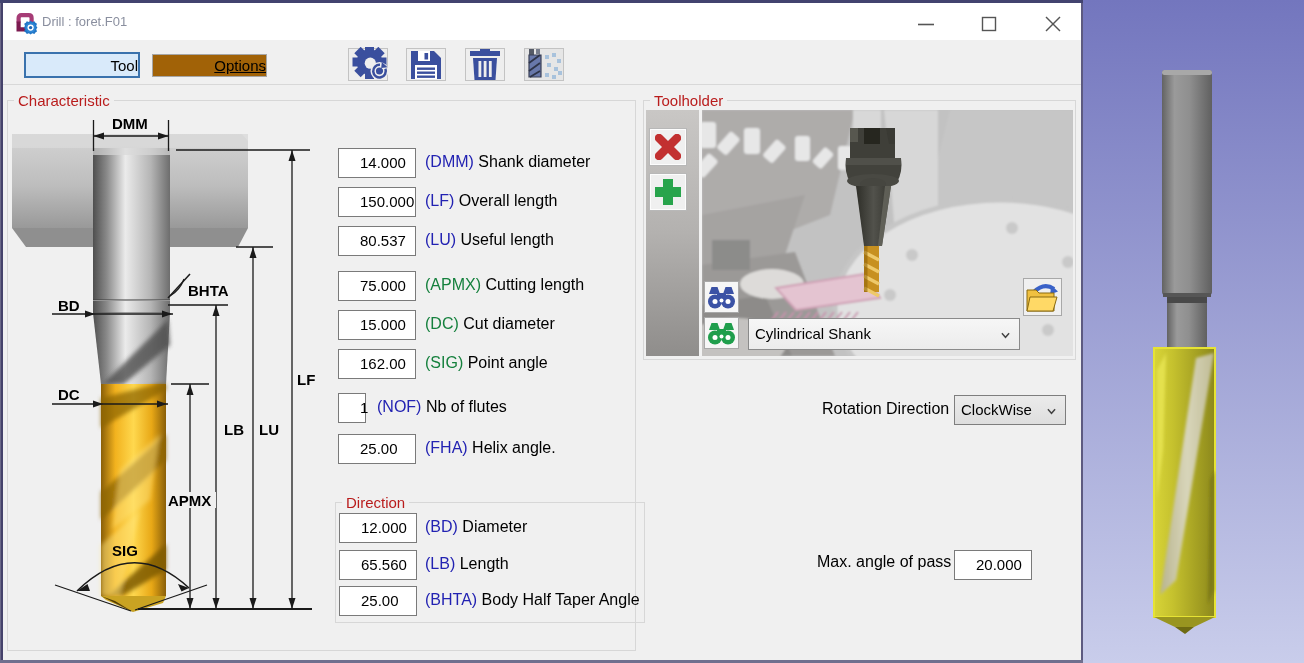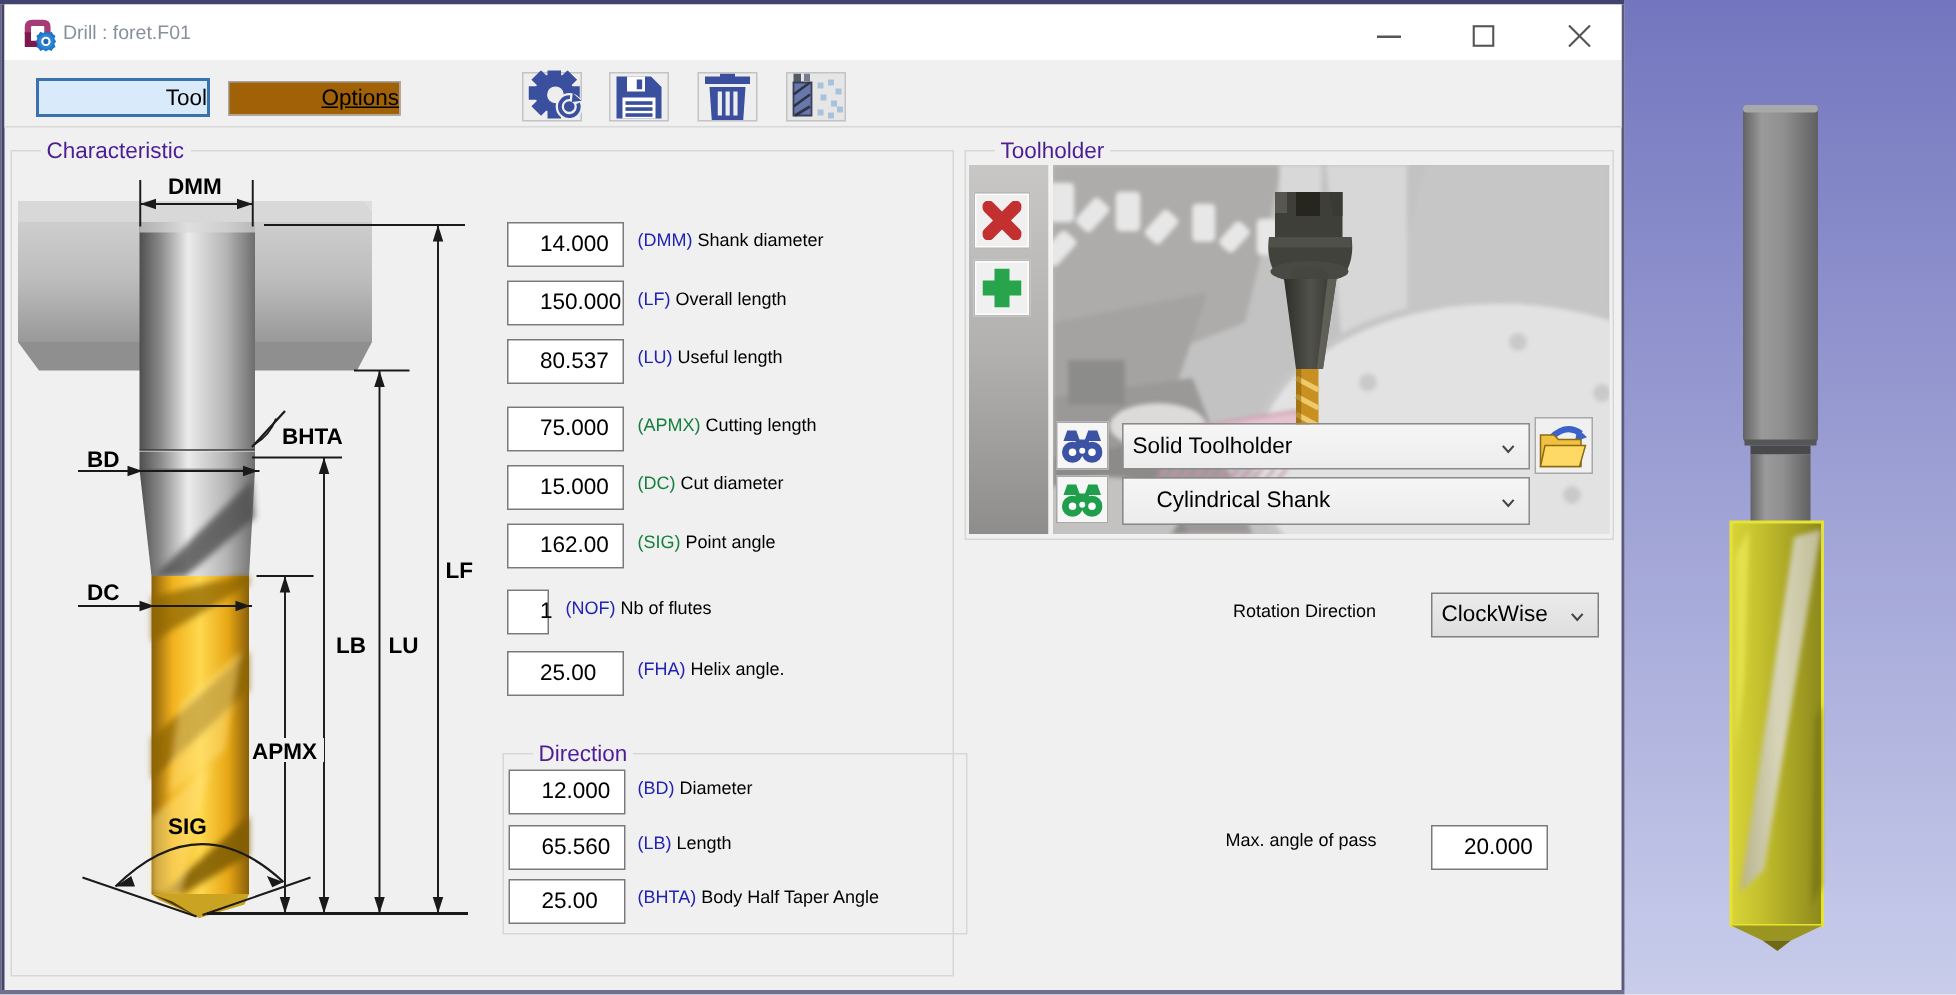--- a/index.html
+++ b/index.html
@@ -8,23 +8,23 @@
 .abs { position:absolute; }
 .dlg { position:absolute; left:0; top:0; width:1083px; height:663px; background:#f0f0f0; }
 .titlebar { position:absolute; left:3px; top:3px; width:1078px; height:37px; background:#ffffff; }
 .title-text { position:absolute; left:39px; top:11px; font-size:13px; color:#8a8f9f; }
 .toolbar { position:absolute; left:3px; top:40px; width:1078px; height:45px; background:#f0f0f0; border-bottom:1px solid #d8d8d8; }
 .tab { position:absolute; font-size:15px; text-align:right; color:#000; }
 .tab.sel { left:21px; top:12px; width:116px; height:26px; line-height:23px; background:#d9eafa; border:2px solid #3a72ad; }
 .tab.uns { left:149px; top:14px; width:115px; height:23px; line-height:21px; background:#a16207; border:1px solid #a6a6a6;text-decoration:underline; }
 .icobtn { position:absolute; top:8px; width:40px; height:33px; background:#eeeeee; border:1px solid #c3c3c3; }
 fieldset { position:absolute; border:1px solid #d7d7d7; }
-legend { font-size:15px; color:#4c1d95; padding:0 4px; margin-left:19px; }
+legend { font-size:15px; color:#b91c1c; padding:0 4px; margin-left:6px; }
 .field { position:absolute; background:#fff; border:1px solid #7a7a7a; font-size:15px; color:#000; padding-left:21px; line-height:28px; height:30px; width:78px; }
-.lbl { position:absolute; font-size:12px; color:#000; white-space:nowrap; }
+.lbl { position:absolute; font-size:16px; color:#000; white-space:nowrap; }
 .blue { color:#2222b2; }
 .bluebold { color:#15803d; font-weight:normal; }
 .combo { position:absolute; border:1px solid #8a8a8a; background:#f2f2f2; font-size:15px; line-height:28px; padding-left:8px; color:#000; }
 .chev { position:absolute; right:9px; top:11px; width:9px; height:9px; }
 </style>
 </head>
 <body>
 
 <div class="dlg">
  <div class="abs" style="left:0;top:0;width:1083px;height:3px;background:#42436f"></div>
@@ -392,26 +392,21 @@
         <path d="M17.5 1 L23.5 1 L26 8 L15 8 Z"></path>
      <circle cx="7" cy="15.5" r="7"></circle>
         <circle cx="20" cy="15.5" r="7"></circle>
      <rect x="9" y="7" width="9" height="9"></rect>
    </g>
    <circle cx="7" cy="15.5" r="2.5" fill="#fff"></circle>
       <circle cx="20" cy="15.5" r="2.5" fill="#fff"></circle>
    <circle cx="13.5" cy="14.5" r="2" fill="#fff"></circle>
  </svg>
 
- <div class="combo" style="left:748px;top:282px;width:272px;height:31px;line-height:29px;padding-left:6px;background:linear-gradient(#f6f6f6,#ececec)">Solid Toolholder
-   <svg class="chev" style="top:12px" viewBox="0 0 10 10">
-        <path d="M1 2.5 L5 7 L9 2.5" fill="none" stroke="#444" stroke-width="1.6"></path>
-      </svg>
- </div>
- <div class="combo" style="left:748px;top:318px;width:272px;height:32px;line-height:30px;padding-left:22px;background:linear-gradient(#f6f6f6,#ececec)">Cylindrical Shank
+ <div class="combo" style="left:748px;top:318px;width:272px;height:32px;line-height:30px;padding-left:6px;background:linear-gradient(#f6f6f6,#ececec)">Cylindrical Shank
    <svg class="chev" style="top:12px" viewBox="0 0 10 10">
         <path d="M1 2.5 L5 7 L9 2.5" fill="none" stroke="#444" stroke-width="1.6"></path>
       </svg>
  </div>
 
  <div class="abs" style="left:1023px;top:278px;width:39px;height:38px;background:#f0f0f0;border:1px solid #a8a8a8"></div>
  <svg class="abs" style="left:1026px;top:282px" width="34" height="31" viewBox="0 0 34 31">
    <path d="M8 10 Q18 0 28 7" fill="none" stroke="#3a62c8" stroke-width="4"></path>
    <polygon points="25.5,3.5 32,9.5 24,12.5" fill="#3a62c8"></polygon>
    <path d="M1 8 L10 8 L13 11 L28 11 L28 29 L1 29 Z" fill="#f0c040" stroke="#8a6a10" stroke-width="1"></path>

